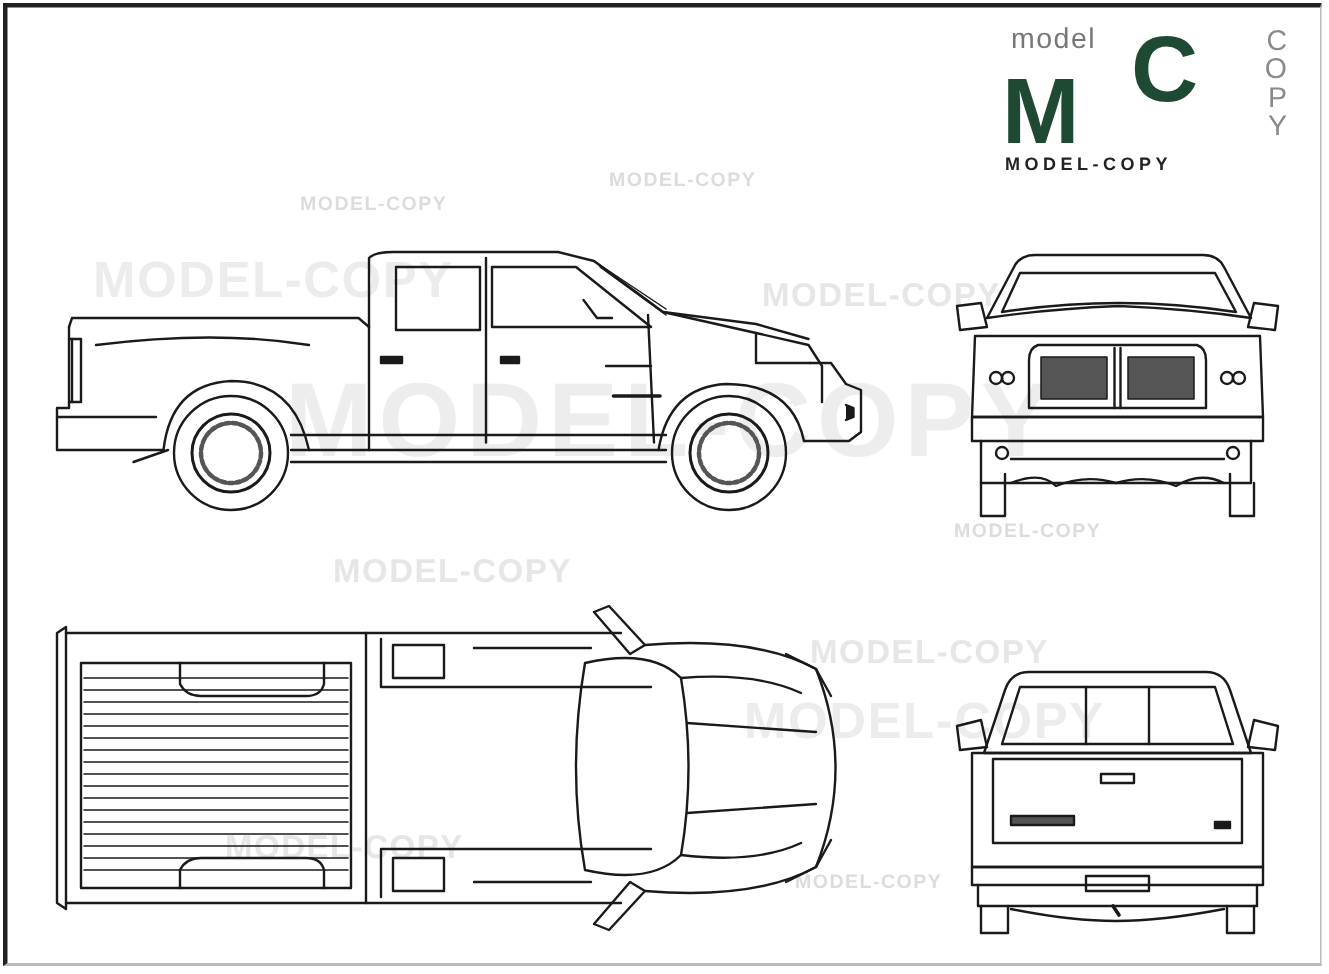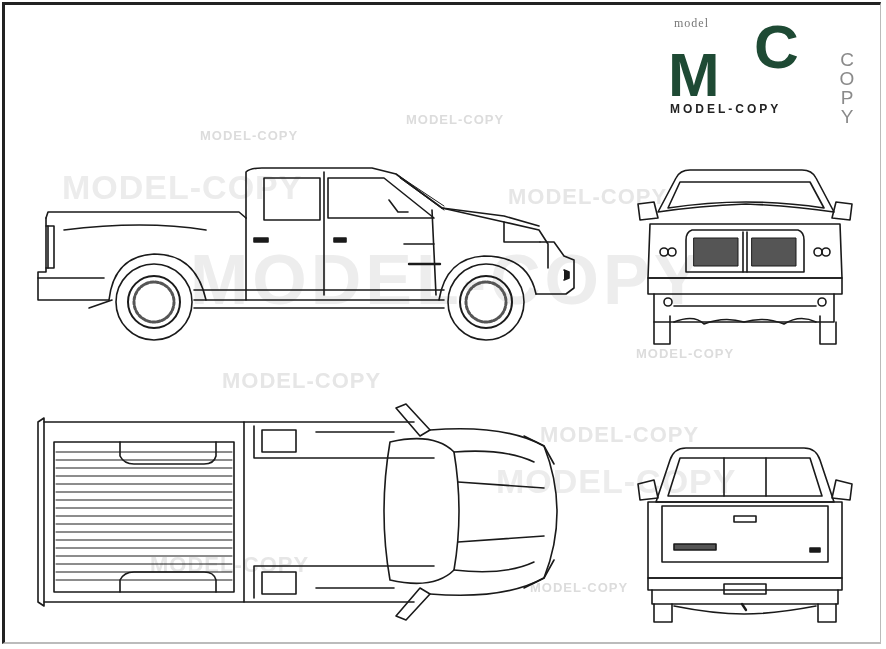--- a/index.html
+++ b/index.html
@@ -6,24 +6,24 @@
   body { width: 886px; height: 649px; position: relative; overflow: hidden; font-family: "Liberation Sans", sans-serif; }
   .frame { position: absolute; left: 2px; top: 2px; width: 879px; height: 642px; border-left: 3px solid #222; border-top: 3px solid #222; border-right: 1px solid #bbb; border-bottom: 2px solid #bbb; box-sizing: border-box; background: #fff; }
   .wm { position: absolute; font-family: "Liberation Sans", sans-serif; font-weight: bold; color: #e6e6e6; white-space: nowrap; letter-spacing: 1px; z-index: 1; }
   .wm-s { font-size: 13px; color: #dcdcdc; }
   .wm-m { font-size: 22px; }
   .wm-l { font-size: 34px; color: #ececec; }
   .wm-xl { font-size: 70px; color: #ededed; letter-spacing: 4px; }
   .view { position: absolute; z-index: 2; }
   .view svg { display: block; }
   .logo { position: absolute; left: 666px; top: 14px; width: 200px; height: 104px; z-index: 3; }
-  .logo .small { position: absolute; left: 8px; top: 2px; font-family: Liberation Serif, serif; font-size: 12px; color: #777; letter-spacing: 1px; }
+  .logo .small { position: absolute; left: 8px; top: 2px; font-family: Liberation Sans, sans-serif; font-size: 19px; color: #777; letter-spacing: 1px; }
   .logo .mc-m { position: absolute; left: 2px; top: 30px; font-size: 62px; font-weight: bold; color: #1e4a34; line-height: 62px; letter-spacing: -4px; }
   .logo .mc-c { position: absolute; left: 88px; top: 2px; font-size: 62px; font-weight: bold; color: #1e4a34; line-height: 62px; }
-  .logo .vcopy { position: absolute; left: 170px; top: 4px; width: 22px; font-size: 19px; color: #8a8a8a; line-height: 19px; text-align: center; word-wrap: break-word; margin-top: 32px; }
+  .logo .vcopy { position: absolute; left: 170px; top: 4px; width: 22px; font-size: 19px; color: #8a8a8a; line-height: 19px; text-align: right; word-wrap: break-word; }
   .logo .bottom { position: absolute; left: 4px; top: 88px; font-size: 12px; font-weight: bold; color: #222; letter-spacing: 3px; }
 </style>
 </head>
 <body>
 
 <div class="frame"></div>
 
 <div class="wm wm-s" style="left:200px;top:128px;">MODEL-COPY</div>
 <div class="wm wm-s" style="left:406px;top:112px;">MODEL-COPY</div>
 <div class="wm wm-l" style="left:62px;top:168px;">MODEL-COPY</div>

